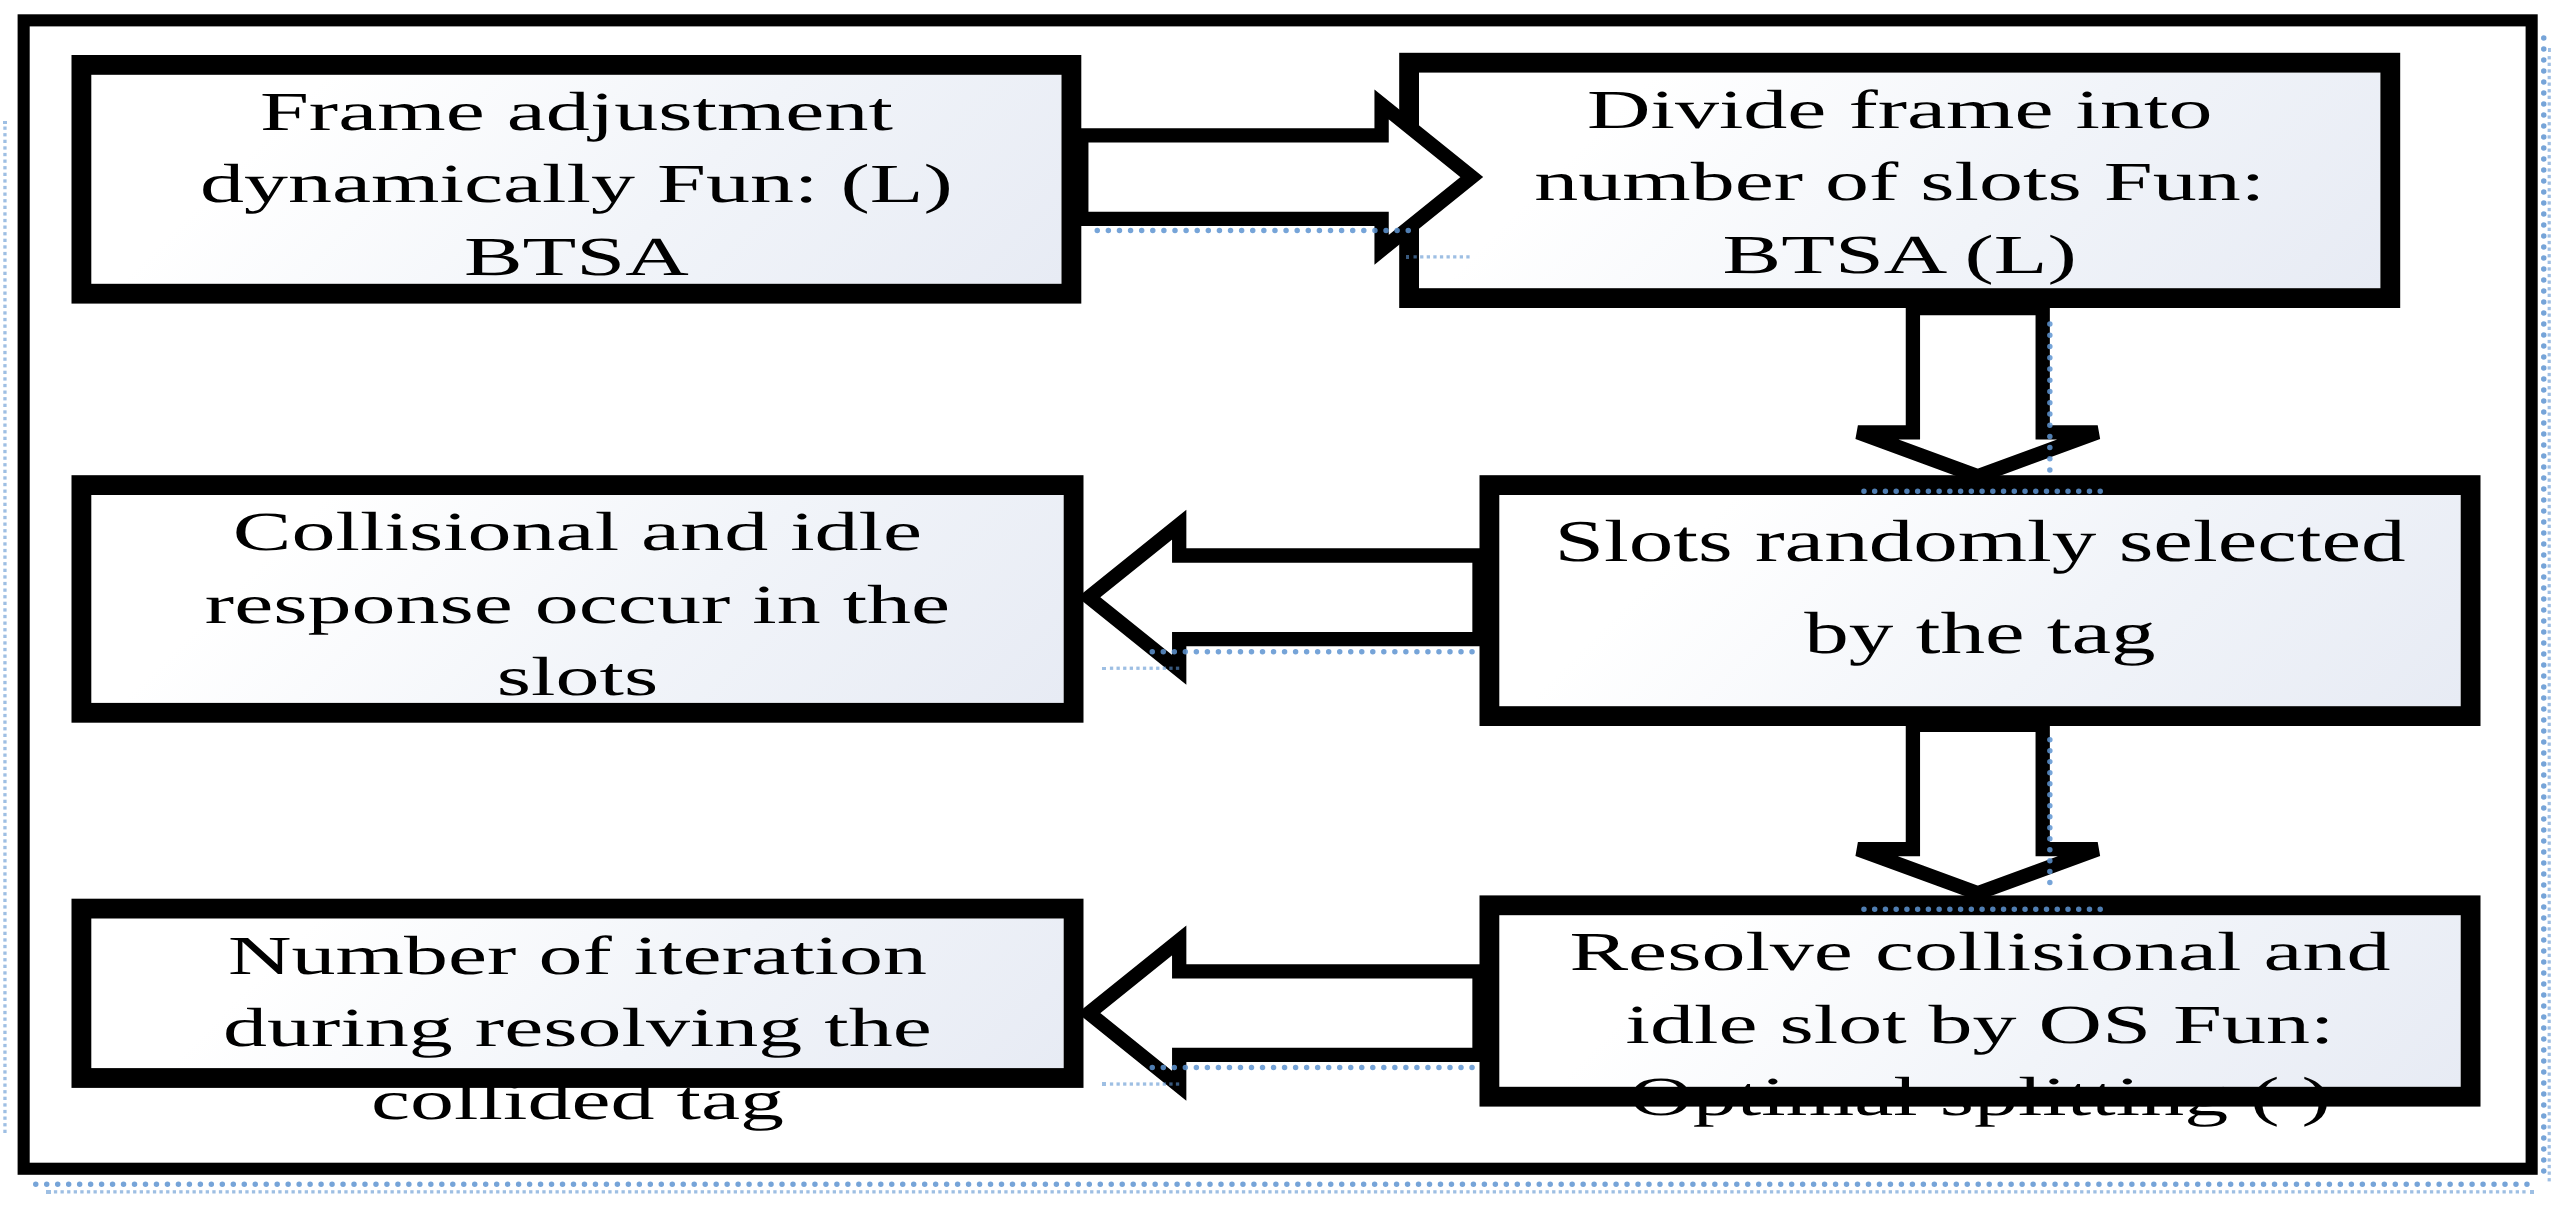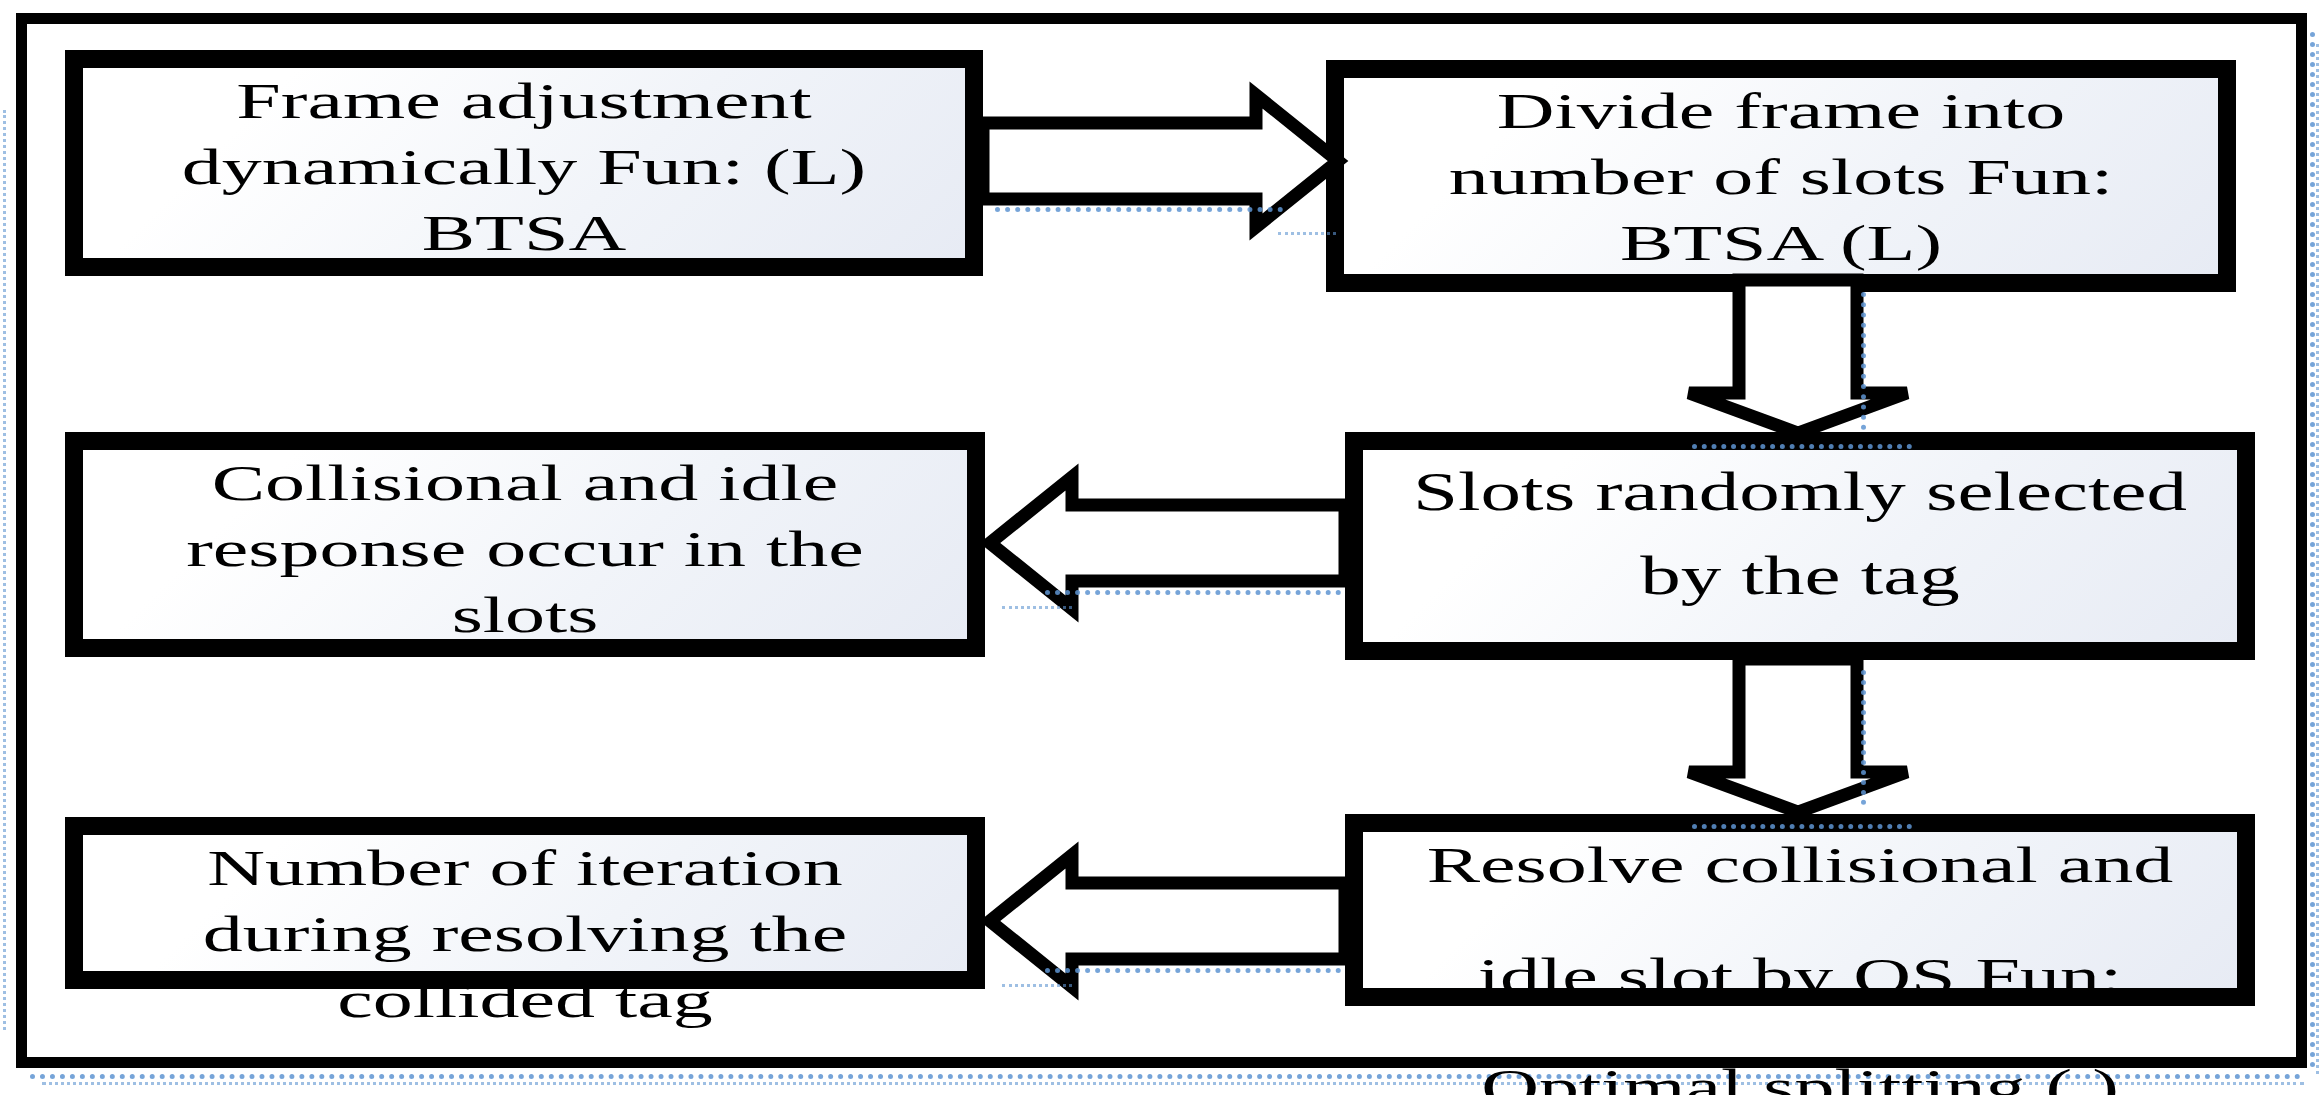--- a/index.html
+++ b/index.html
@@ -22,25 +22,25 @@
     text-align:center;color:#000;
   }
   .flow-box .line{
     display:block;width:100%;text-align:center;white-space:nowrap;
     font-size:50px;line-height:66px;font-weight:400;
     transform:scaleX(1.6);transform-origin:50% 50%;
   }
   .box-mr .line{font-size:54px;line-height:84px;transform:scaleX(1.5);}
 
   .box-tl{left:65px;top:50px;width:918px;height:226px;}
-  .box-tr{left:1326px;top:48px;width:910px;height:232px;margin-top:12px;}
+  .box-tr{left:1272px;top:48px;width:910px;height:232px;}
   .box-ml{left:65px;top:432px;width:920px;height:225px;}
   .box-mr{left:1345px;top:432px;width:910px;height:228px;}
   .box-bl{left:65px;top:817px;width:920px;height:172px;}
-  .box-br{left:1345px;top:814px;width:910px;height:192px;gap:45px;}
+  .box-br{left:1345px;top:814px;width:910px;height:192px;}
 
   .arrow{position:absolute;}
   .arrow svg{display:block;width:100%;height:100%;overflow:visible;}
   .arrow polygon{fill:#ffffff;stroke:#000;stroke-width:13;stroke-linejoin:miter;}
 
   .arr-1{left:983px;top:88px;width:362px;height:146px;}
   .arr-2{left:1682px;top:280px;width:232px;height:160px;}
   .arr-3{left:985px;top:470px;width:360px;height:146px;}
   .arr-4{left:1682px;top:659px;width:232px;height:160px;}
   .arr-5{left:985px;top:848px;width:360px;height:146px;}

